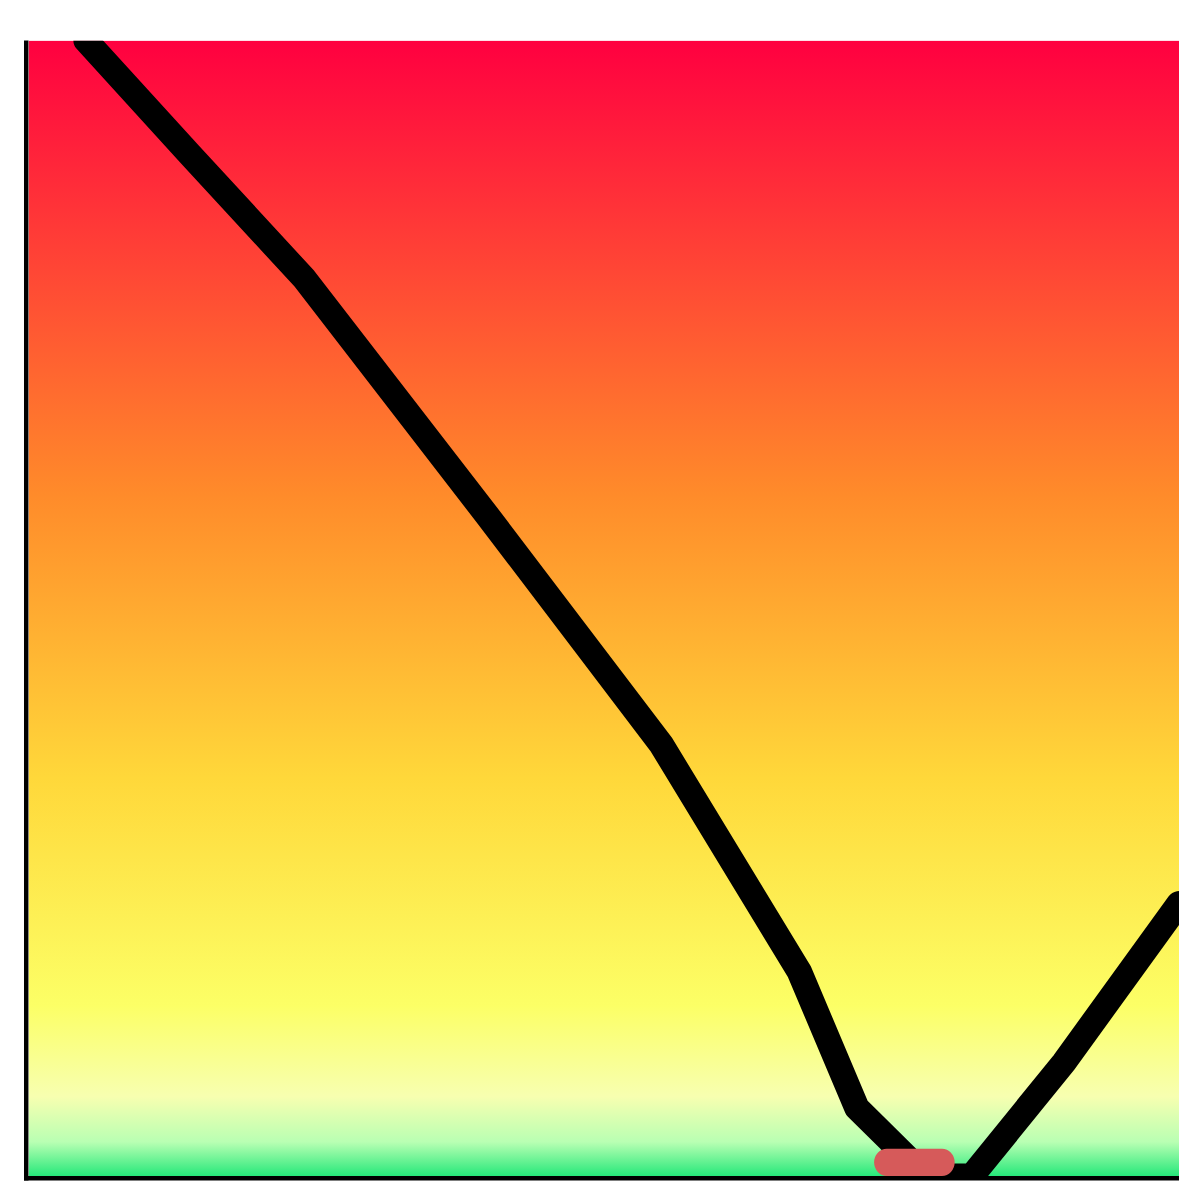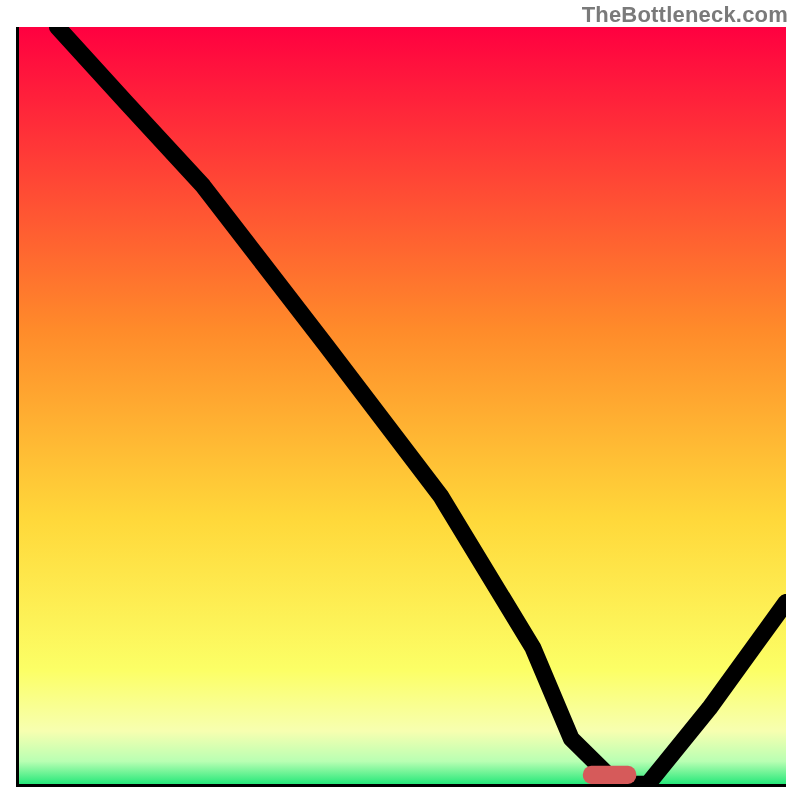--- a/index.html
+++ b/index.html
@@ -48,21 +48,20 @@
     stroke-linejoin: round;
   }
   .marker {
     stroke: none;
   }
 </style>
 </head>
 <body>
 <div class="stage">
 
-  <div class="watermark">TheBottleneck.com</div>
 
   <div class="plot-frame">
     <svg class="plot" viewBox="0 0 100 100" preserveAspectRatio="none">
       <defs>
         <linearGradient id="bgGrad" x1="0" y1="0" x2="0" y2="1">
           <stop id="g0" offset="0%" stop-color="#ff0040"></stop>
           <stop id="g1" offset="40%" stop-color="#ff8b2a"></stop>
           <stop id="g2" offset="65%" stop-color="#ffd83a"></stop>
           <stop id="g3" offset="85%" stop-color="#fcff66"></stop>
           <stop id="g4" offset="93%" stop-color="#f7ffb0"></stop>

